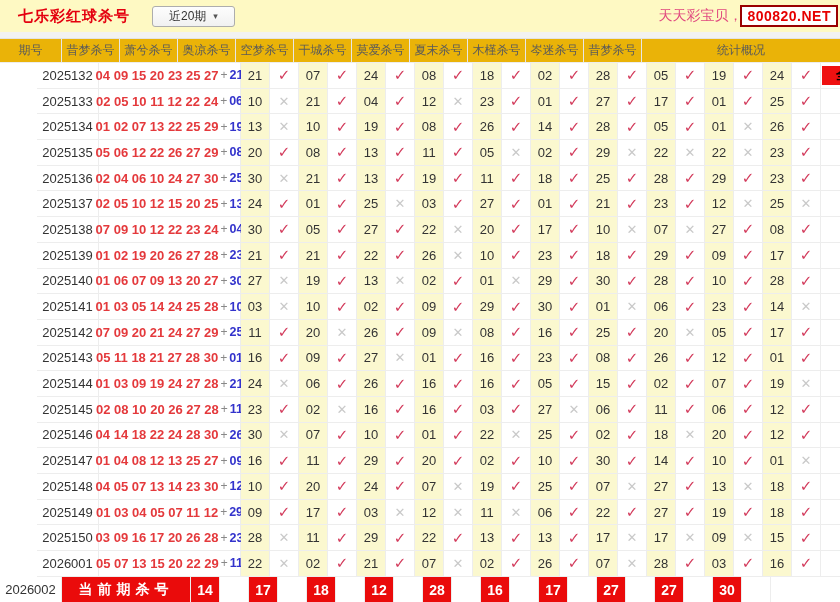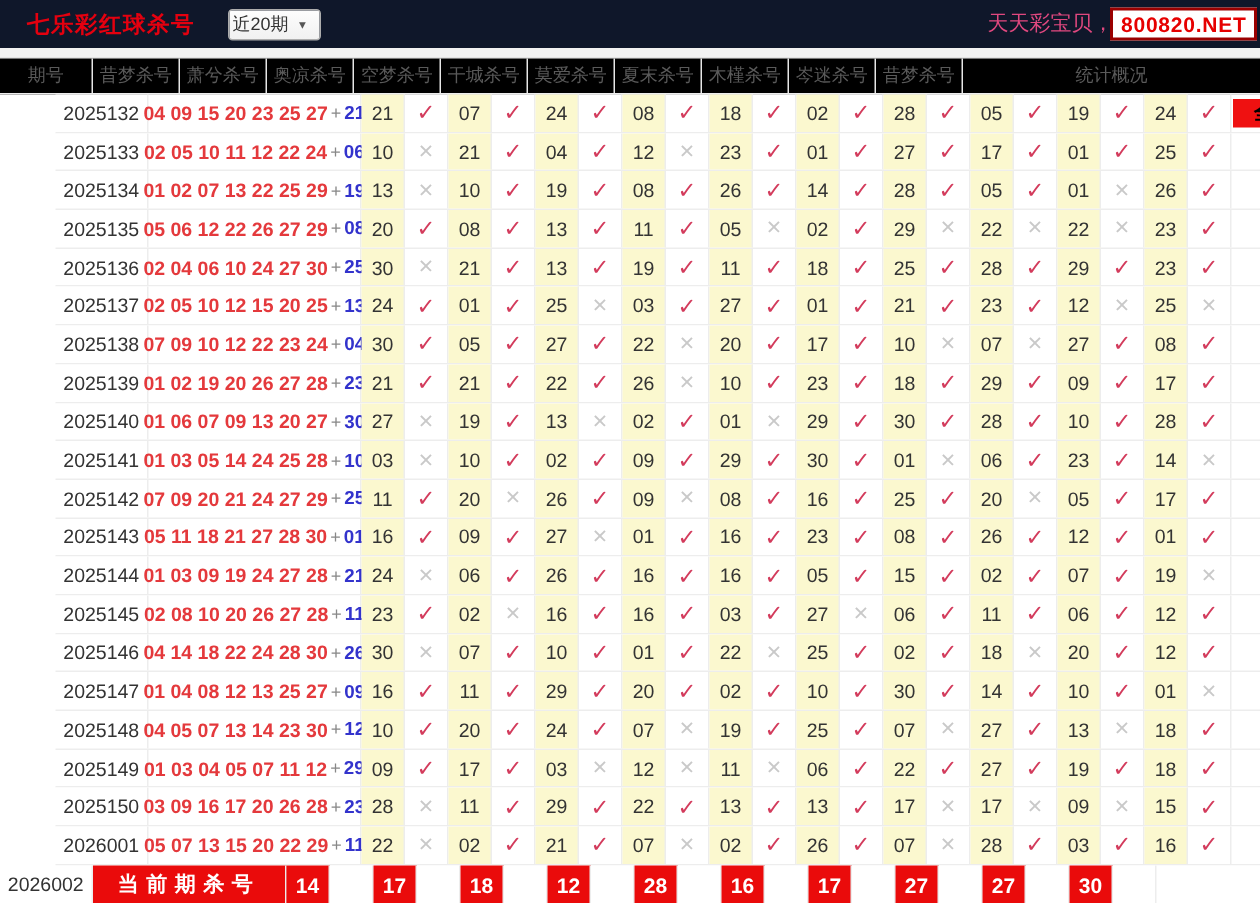--- a/index.html
+++ b/index.html
@@ -1,30 +1,30 @@
 <!DOCTYPE html>
 <html><head>
 <meta charset="utf-8">
 <style>
   * { margin:0; padding:0; box-sizing:border-box; }
   html,body { width:840px; height:602px; overflow:hidden; background:#f2f2f2;
     font-family:"Liberation Sans","DejaVu Sans",sans-serif; }
-  .topbar { width:840px; height:32px; background:#0f172a; display:flex; align-items:center; position:relative; }
+  .topbar { width:840px; height:32px; background:#fef9c3; display:flex; align-items:center; position:relative; }
   .title { color:#e4000f; font-size:15px; font-weight:bold; margin-left:18px; letter-spacing:1px; }
   .range-select { margin-left:22px; height:21px; min-width:62px; border:1px solid #adadad; border-radius:3px;
-    background:linear-gradient(#fdfdfd,#f1f1f1); display:flex; align-items:center; padding:0 2px; cursor:pointer; }
+    background:linear-gradient(#fdfdfd,#f1f1f1); display:flex; align-items:center; padding:0 16px; cursor:pointer; }
   .range-select .lbl { font-size:12px; color:#333; }
   .range-select .chev { font-size:9px; color:#555; margin-left:7px; }
   .top-right { position:absolute; right:2px; top:0; height:32px; display:flex; align-items:center; }
   .promo { color:#e0487f; font-size:14px; margin-right:-16px; white-space:nowrap; }
   .site-badge { position:relative; z-index:2; background:#fff; border:2px solid #9a0000; color:#e60000;
     font-size:14px; font-weight:bold; padding:1px 5px; letter-spacing:0.5px; }
   .tablewrap { margin-top:6px; background:#fff; border-top:1px solid #e3e3e3; }
   .trow { display:flex; width:840px; border-bottom:1px solid #ededed; align-items:stretch; }
-  .hrow { height:24px; background:#000000; }
+  .hrow { height:24px; background:#eab308; }
   .hcell { display:flex; align-items:center; justify-content:center; font-size:12px; color:#5a5a5a;
     border-right:1px solid #e7e7e7; }
   .drow { height:25.7px; background:#fff;margin-left:37px; }
   .cell { display:flex; align-items:center; justify-content:center; border-right:1px solid #ededed; font-size:13px; color:#333; }
   .c-period { width:62px; }
   .c-numbers { width:142px; }
   .c-kill { width:58px; }
   .c-num { width:29px; background:#fbf8cf; }
   .c-mark { width:29px; }
   .c-stat { width:56px; flex:1; border-right:none; }

